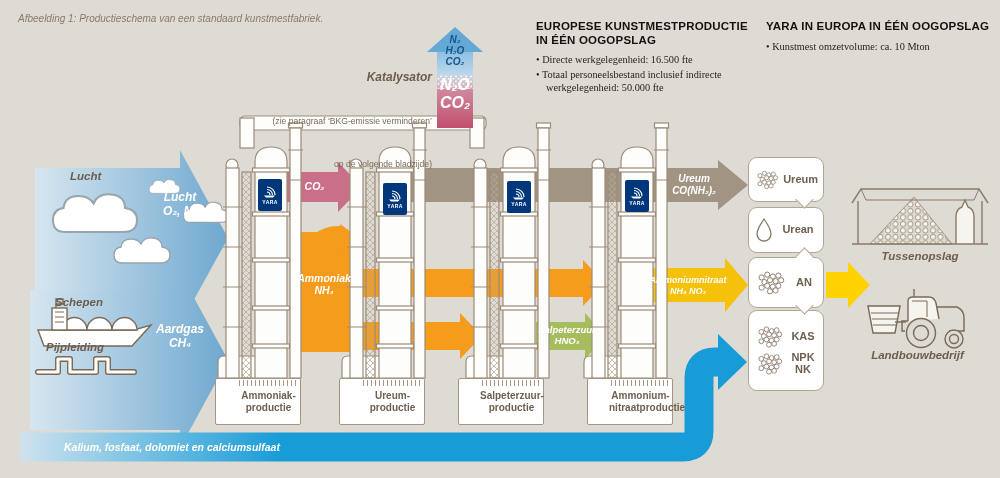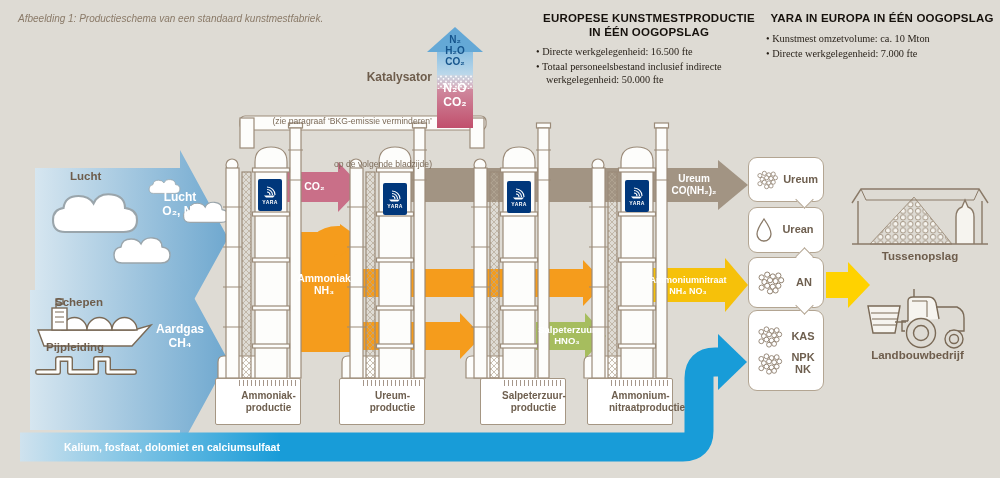--- a/index.html
+++ b/index.html
@@ -3,28 +3,28 @@
 <meta charset="utf-8">
 <style>
   html,body{margin:0;padding:0;}
   #stage{position:relative;width:1000px;height:478px;background:#dedbd4;overflow:hidden;
          font-family:"Liberation Sans",sans-serif;}
   .abs{position:absolute;}
 
   
   .caption{left:18px;top:13px;font-style:italic;font-size:10px;color:#8a7a68;}
   .panel{width:226px;color:#16110c;}
-  .panel h3{margin:0 0 6px 0;font-size:11.5px;line-height:1.18;letter-spacing:.2px;
-            font-family:"Liberation Sans",sans-serif;font-weight:bold;text-align:center;}
+  .panel h3{margin:8px 0 6px 0;font-size:11.5px;line-height:1.18;letter-spacing:.2px;
+            font-family:"Liberation Sans",sans-serif;font-weight:bold;}
   .bullet{font-family:"Liberation Serif",serif;font-size:10.3px;line-height:1.28;
           padding-left:10px;text-indent:-10px;margin:2px 0;color:#241d15;}
   .bullet::before{content:"• ";}
 
   
-  .lab{font-weight:bold;line-height:1.18;}
+  .lab{font-weight:bold;line-height:1.18;font-style:italic;}
   .white{color:#fff;}
   .brown{color:#6e5d4c;}
   .ctr{text-align:center;}
   .rt{text-align:right;}
 
   .kat-note{font-weight:normal;font-size:8.6px;color:#7b6a58;line-height:1.3;margin-top:32px;}
 
   
   .plant-box{width:86px;height:47px;background:#fff;border:1.5px solid #a59683;border-radius:2px;
              box-sizing:border-box;text-align:center;color:#6e5f4f;font-weight:bold;font-size:10px;line-height:1.2;padding-left:21px;}
@@ -216,35 +216,34 @@
   <div class="abs caption">Afbeelding 1: Productieschema van een standaard kunstmestfabriek.</div>
 
   <div class="abs panel" style="left:536px;top:12px">
     <h3>EUROPESE KUNSTMESTPRODUCTIE IN ÉÉN OOGOPSLAG</h3>
     <div class="bullet">Directe werkgelegenheid: 16.500 fte</div>
     <div class="bullet">Totaal personeelsbestand inclusief indirecte werkgelegenheid: 50.000 fte</div>
   </div>
   <div class="abs panel" style="left:766px;top:12px;width:232px">
     <h3>YARA IN EUROPA IN ÉÉN OOGOPSLAG</h3>
     <div class="bullet">Kunstmest omzetvolume: ca. 10 Mton</div>
-    <div class="bullet">Directe werkgelegenheid: 7.000 fte</div>
   </div>
 
   <div class="abs rt" style="left:262px;top:70px;width:170px">
     <div class="lab brown" style="font-size:12px">Katalysator</div>
     <div class="kat-note">(zie paragraaf ‘BKG-emissie verminderen’</div>
     <div class="kat-note">op de volgende bladzijde)</div>
   </div>
 
   <div class="abs ctr lab" style="left:425px;top:34px;width:60px;font-size:10px;color:#15548c;line-height:1.12">
     <div>N₂</div>
     <div>H₂O</div>
     <div>CO₂</div>
   </div>
-  <div class="abs ctr lab white" style="left:425px;top:82px;width:60px;font-size:12px;line-height:1.15">
+  <div class="abs ctr lab white" style="left:425px;top:76px;width:60px;font-size:16px;line-height:1.15">
     <div>N₂O</div>
     <div>CO₂</div>
   </div>
 
   <div class="abs lab brown" style="left:70px;top:170px;font-size:11.5px">Lucht</div>
   <div class="abs ctr lab white" style="left:143px;top:190px;width:74px;font-size:12px">
     <div>Lucht</div>
     <div>O₂, N₂</div>
   </div>
   <div class="abs lab brown" style="left:55px;top:296px;font-size:11.5px">Schepen</div>
@@ -276,21 +275,21 @@
   <div class="abs plant-box" style="left:215px;top:378px">
     <div class="hatch"></div>
     <div>Ammoniak-</div>
     <div>productie</div>
   </div>
   <div class="abs plant-box" style="left:339px;top:378px">
     <div class="hatch"></div>
     <div>Ureum-</div>
     <div>productie</div>
   </div>
-  <div class="abs plant-box" style="left:480px;top:378px">
+  <div class="abs plant-box" style="left:458px;top:378px">
     <div class="hatch"></div>
     <div>Salpeterzuur-</div>
     <div>productie</div>
   </div>
   <div class="abs plant-box" style="left:587px;top:378px">
     <div class="hatch"></div>
     <div>Ammonium-</div>
     <div>nitraatproductie</div>
   </div>
 

